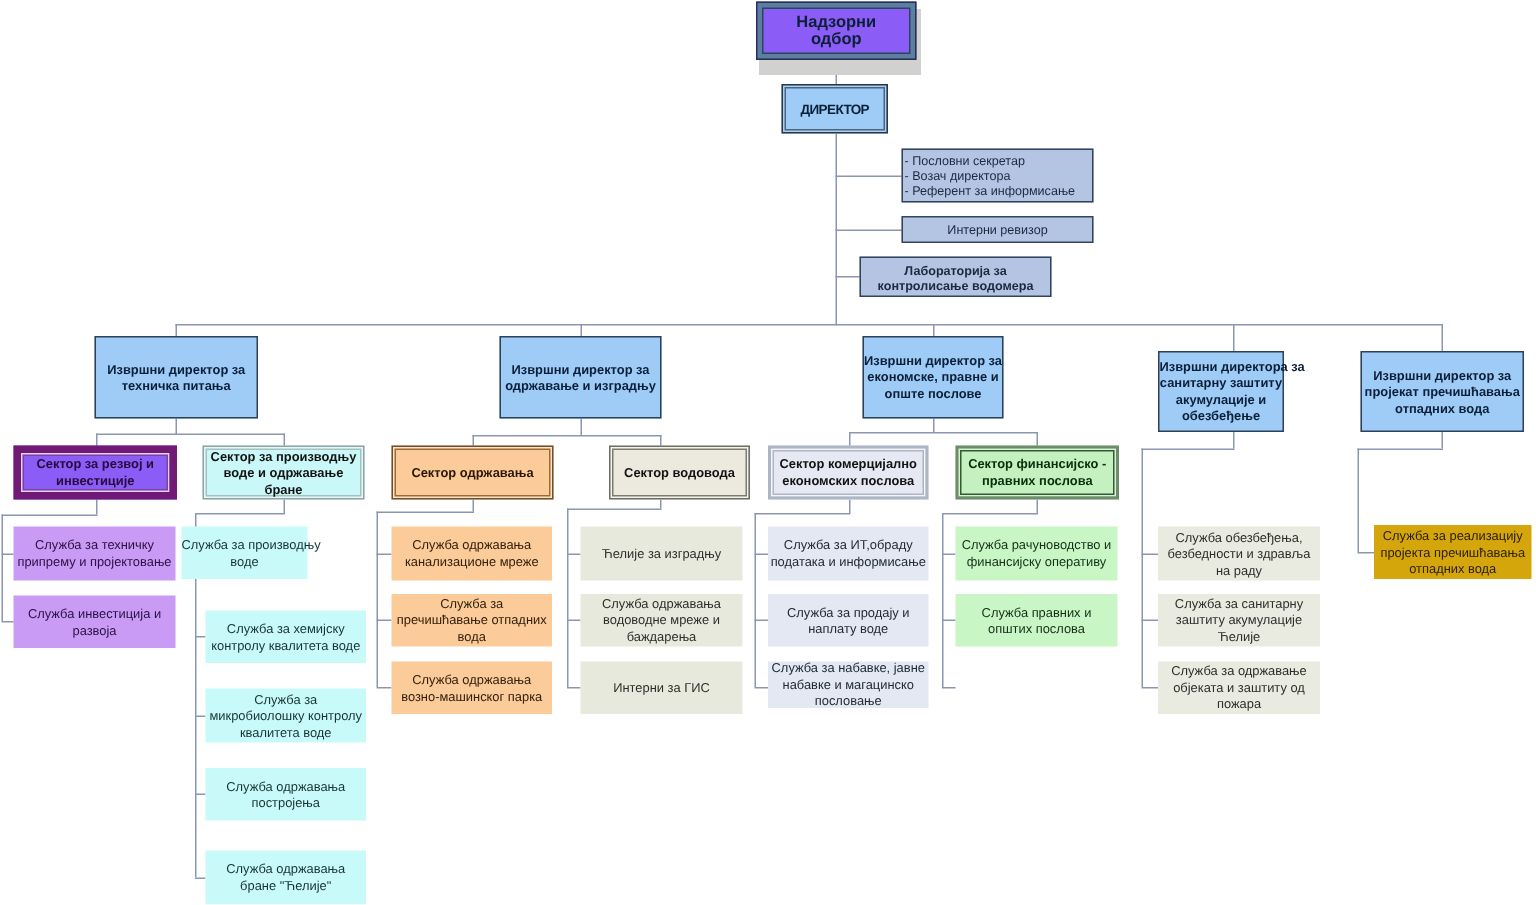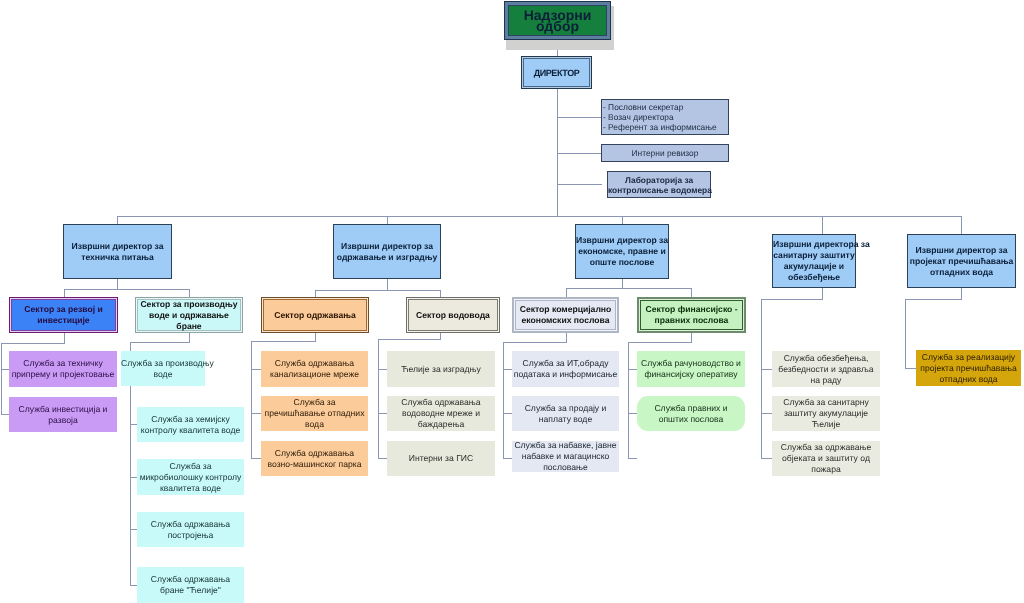--- a/index.html
+++ b/index.html
@@ -14,44 +14,44 @@
        align-items:center;justify-content:center;text-align:center;
        line-height:10px;z-index:3;}
   .box > span{display:block;width:100%;white-space:nowrap;}
 
   
   .ln{position:absolute;background:#8b96b2;z-index:1;}
   .lnh{height:1px;}
   .lnv{width:1px;}
 
   
-  .l1{font-weight:bold;font-size:14px;color:#0b2038;line-height:11px;
-      background:#15803d;border:1px solid #1e3550;
+  .l1{font-weight:bold;font-size:11px;color:#0b2038;line-height:11px;
+      background:#8b5cf6;border:1px solid #1e3550;
       box-shadow:inset 0 0 0 3px #5d7e9e, inset 0 0 0 4px #2a4562;z-index:4;}
   .l1shadow{position:absolute;background:#d1d1cf;z-index:2;}
 
   
   .l2{font-weight:bold;font-size:9px;letter-spacing:-0.4px;color:#0b2038;
       background:#9fcbf7;border:1px solid #21384e;
       box-shadow:inset 0 0 0 1px #b5cbe0, inset 0 0 0 2px #46668a;}
 
   
   .staff{background:#b4c5e3;border:1px solid #34435c;
          font-size:8.4px;color:#1c2a41;line-height:10px;}
   .staff.bold{font-weight:bold;}
   .staff.left > span{text-align:left;padding-left:1px;}
 
   
   .l3{font-weight:bold;font-size:8.6px;color:#0b2038;
       background:#9fcbf7;border:1px solid #2c4157;line-height:11px;}
 
   
   .sec{font-weight:bold;font-size:8.6px;line-height:11px;}
-  .sec-purple{background:#3b82f6;color:#260b3d;
-      border:1px solid #701a75;
+  .sec-purple{background:#8b5cf6;color:#260b3d;
+      border:5px solid #701a75;
       box-shadow:inset 0 0 0 1px #ded2ec, inset 0 0 0 2px #7b3fa5;}
   .sec-cyan{background:#caf7f7;color:#131313;
       border:1px solid #8da4a4;
       box-shadow:inset 0 0 0 1px #eaf7f7, inset 0 0 0 2px #a6c0c0;}
   .sec-orange{background:#fbcb99;color:#2c1707;
       border:1px solid #6e4e2a;
       box-shadow:inset 0 0 0 1px #fae4cc, inset 0 0 0 2px #9c6a32;}
   .sec-gray{background:#eceade;color:#121212;
       border:1px solid #6e6e66;
       box-shadow:inset 0 0 0 1px #f4f4ec, inset 0 0 0 2px #7c7c72;}
@@ -153,21 +153,21 @@
     </div>
   <div class="box l2" style="left:521px;top:56px;width:71px;height:33px;">
       <span>ДИРЕКТОР</span>
     </div>
   <div class="box staff left" style="left:601px;top:99px;width:128px;height:36px;">
       <span>- Пословни секретар<br>- Возач директора<br>- Референт за информисање</span>
     </div>
   <div class="box staff" style="left:601px;top:144px;width:128px;height:18px;">
       <span>Интерни ревизор</span>
     </div>
-  <div class="box staff bold" style="left:607px;top:171px;width:104px;height:27px;">
+  <div class="box staff bold" style="left:573px;top:171px;width:128px;height:27px;">
       <span>Лабораторија за<br>контролисање водомера</span>
     </div>
   <div class="box l3" style="left:63px;top:224px;width:109px;height:55px;">
       <span>Извршни директор за<br>техничка питања</span>
     </div>
   <div class="box l3" style="left:333px;top:224px;width:108px;height:55px;">
       <span>Извршни директор за<br>одржавање и изградњу</span>
     </div>
   <div class="box l3" style="left:575px;top:224px;width:94px;height:55px;">
       <span>Извршни директор за<br>економске, правне и<br>опште послове</span>
@@ -240,21 +240,21 @@
     </div>
   <div class="box svc svc-lav" style="left:512px;top:396px;width:107px;height:35px;">
       <span>Служба за продају и<br>наплату воде</span>
     </div>
   <div class="box svc svc-lav" style="left:512px;top:441px;width:107px;height:31px;">
       <span>Служба за набавке, јавне<br>набавке и магацинско<br>пословање</span>
     </div>
   <div class="box svc svc-green" style="left:637px;top:351px;width:108px;height:36px;">
       <span>Служба рачуноводство и<br>финансијску оперативу</span>
     </div>
-  <div class="box svc svc-green" style="left:637px;top:396px;width:108px;height:35px;border-radius:11px;">
+  <div class="box svc svc-green" style="left:637px;top:396px;width:108px;height:35px;">
       <span>Служба правних и<br>општих послова</span>
     </div>
   <div class="box svc svc-beige" style="left:772px;top:351px;width:108px;height:36px;">
       <span>Служба обезбеђења,<br>безбедности и здравља<br>на раду</span>
     </div>
   <div class="box svc svc-beige" style="left:772px;top:396px;width:108px;height:35px;">
       <span>Служба за санитарну<br>заштиту акумулације<br>Ћелије</span>
     </div>
   <div class="box svc svc-beige" style="left:772px;top:441px;width:108px;height:35px;">
       <span>Служба за одржавање<br>објеката и заштиту од<br>пожара</span>

